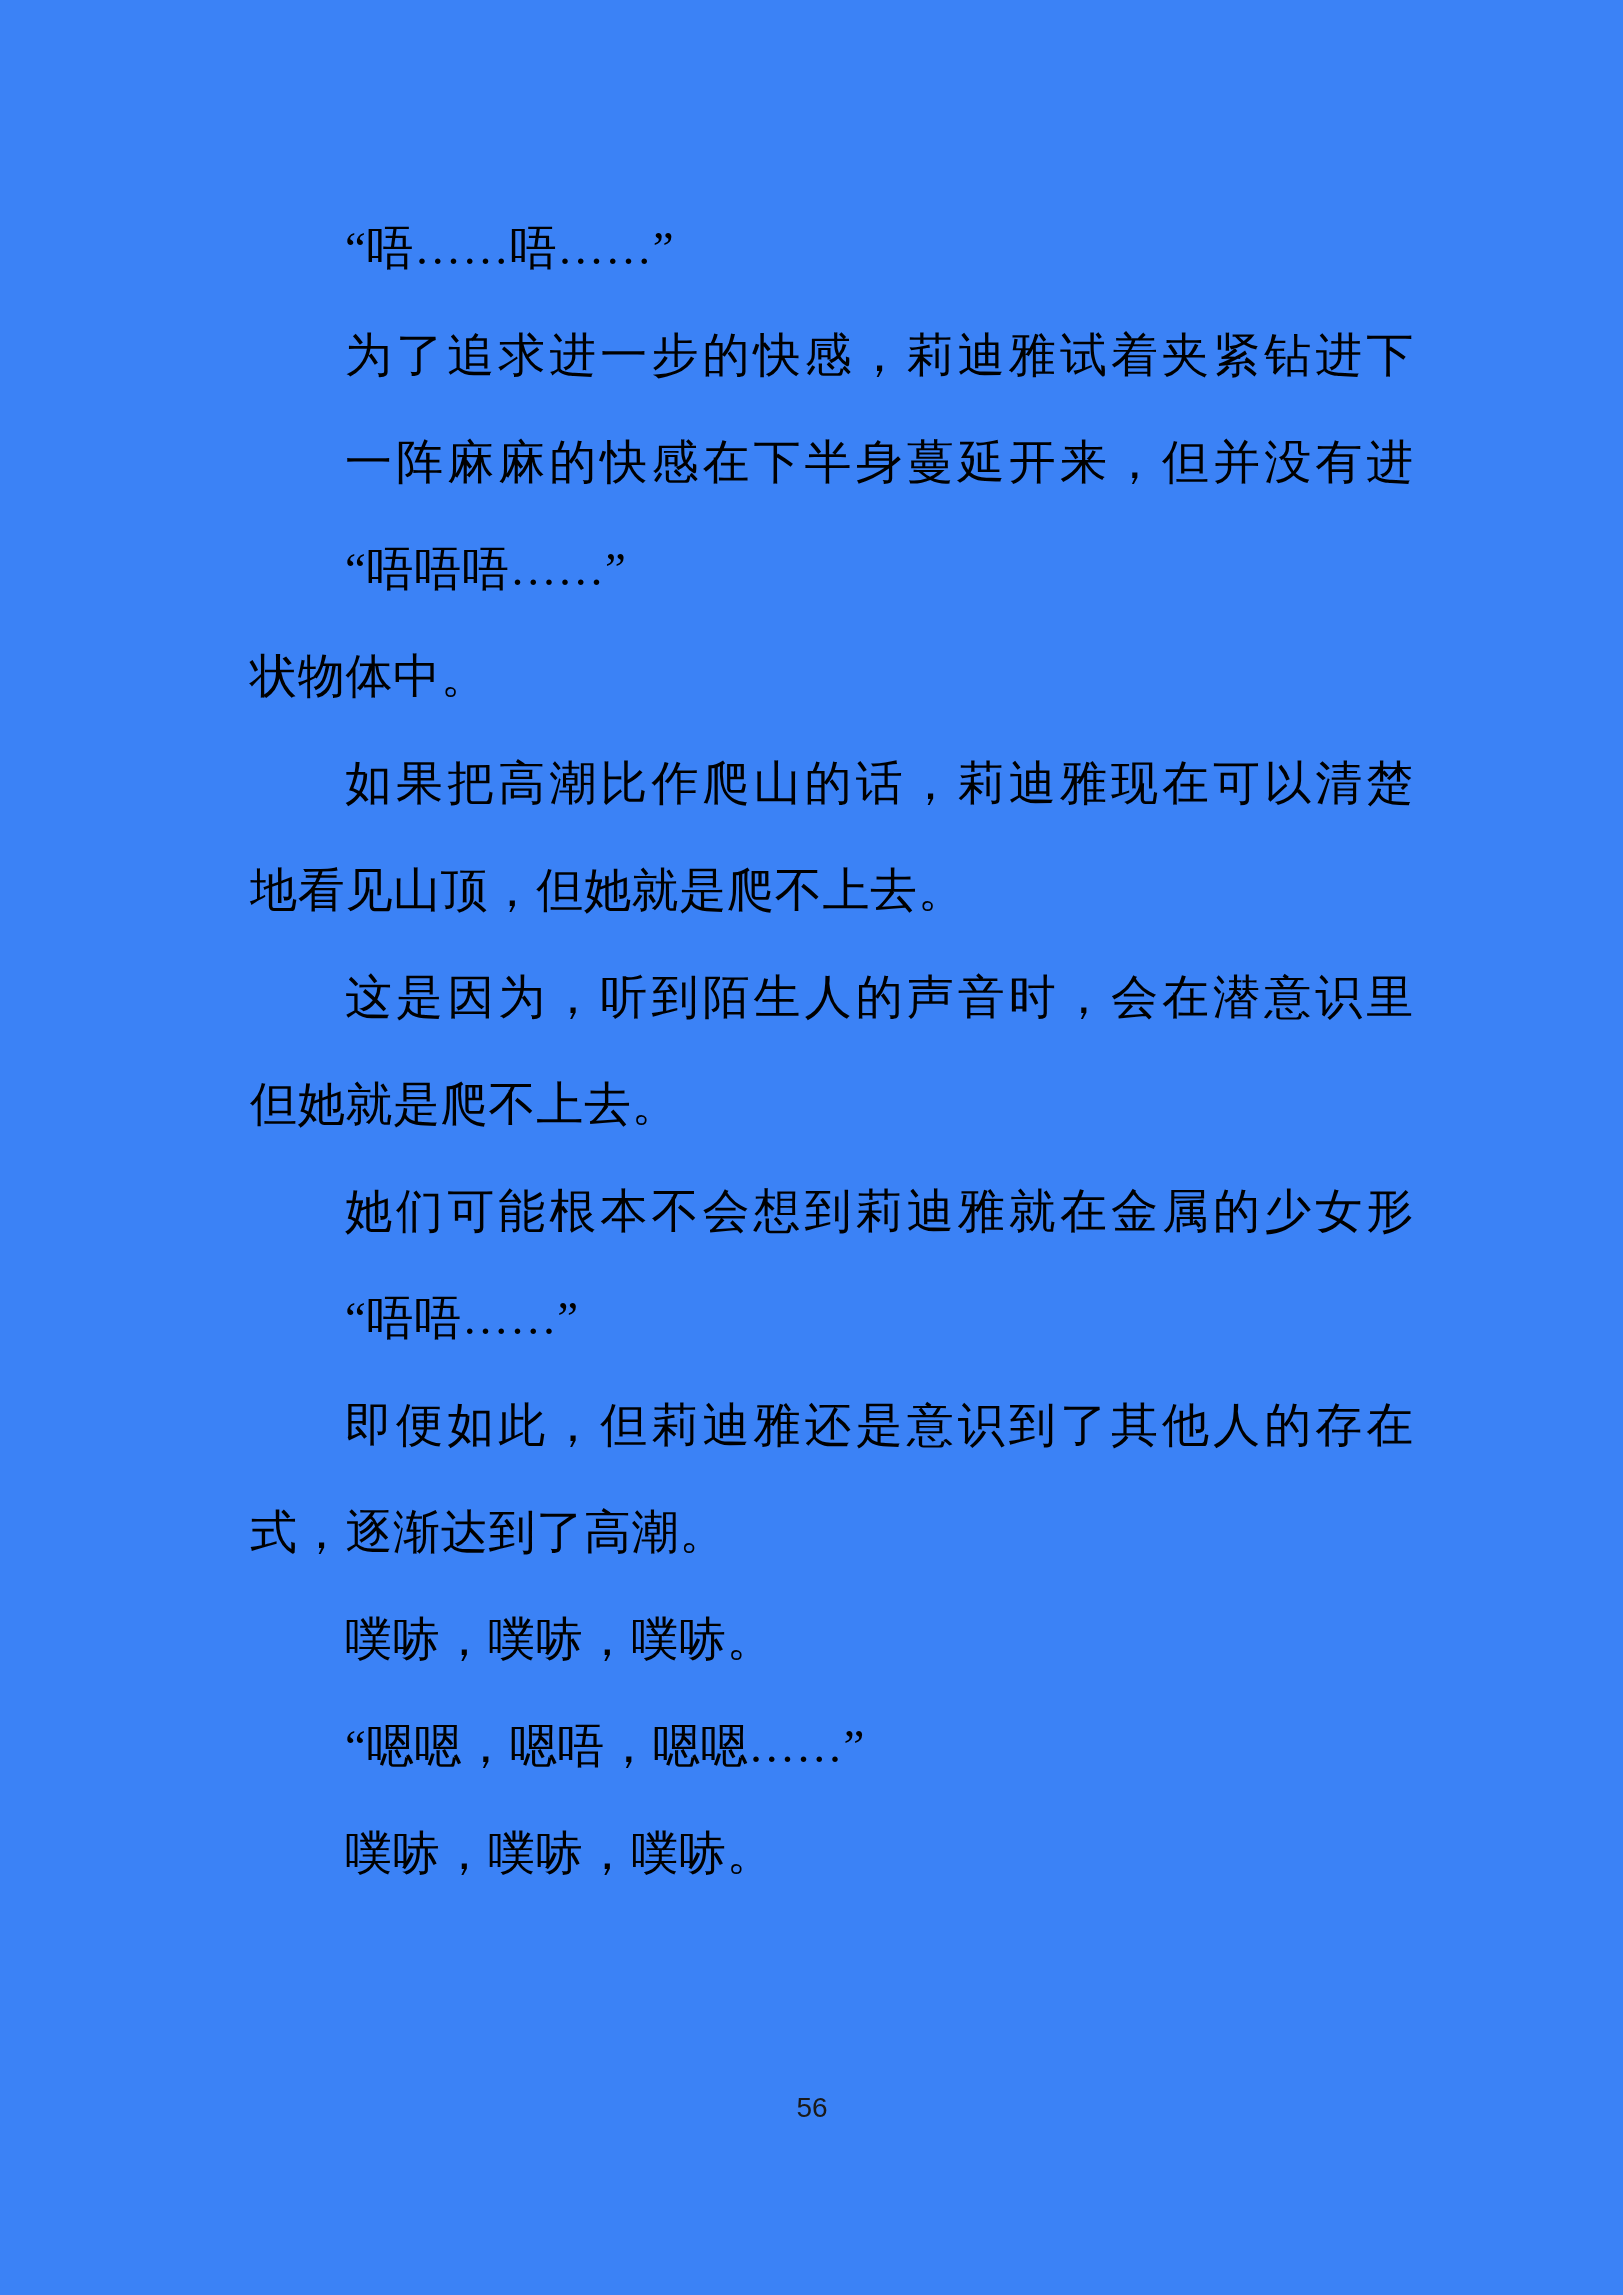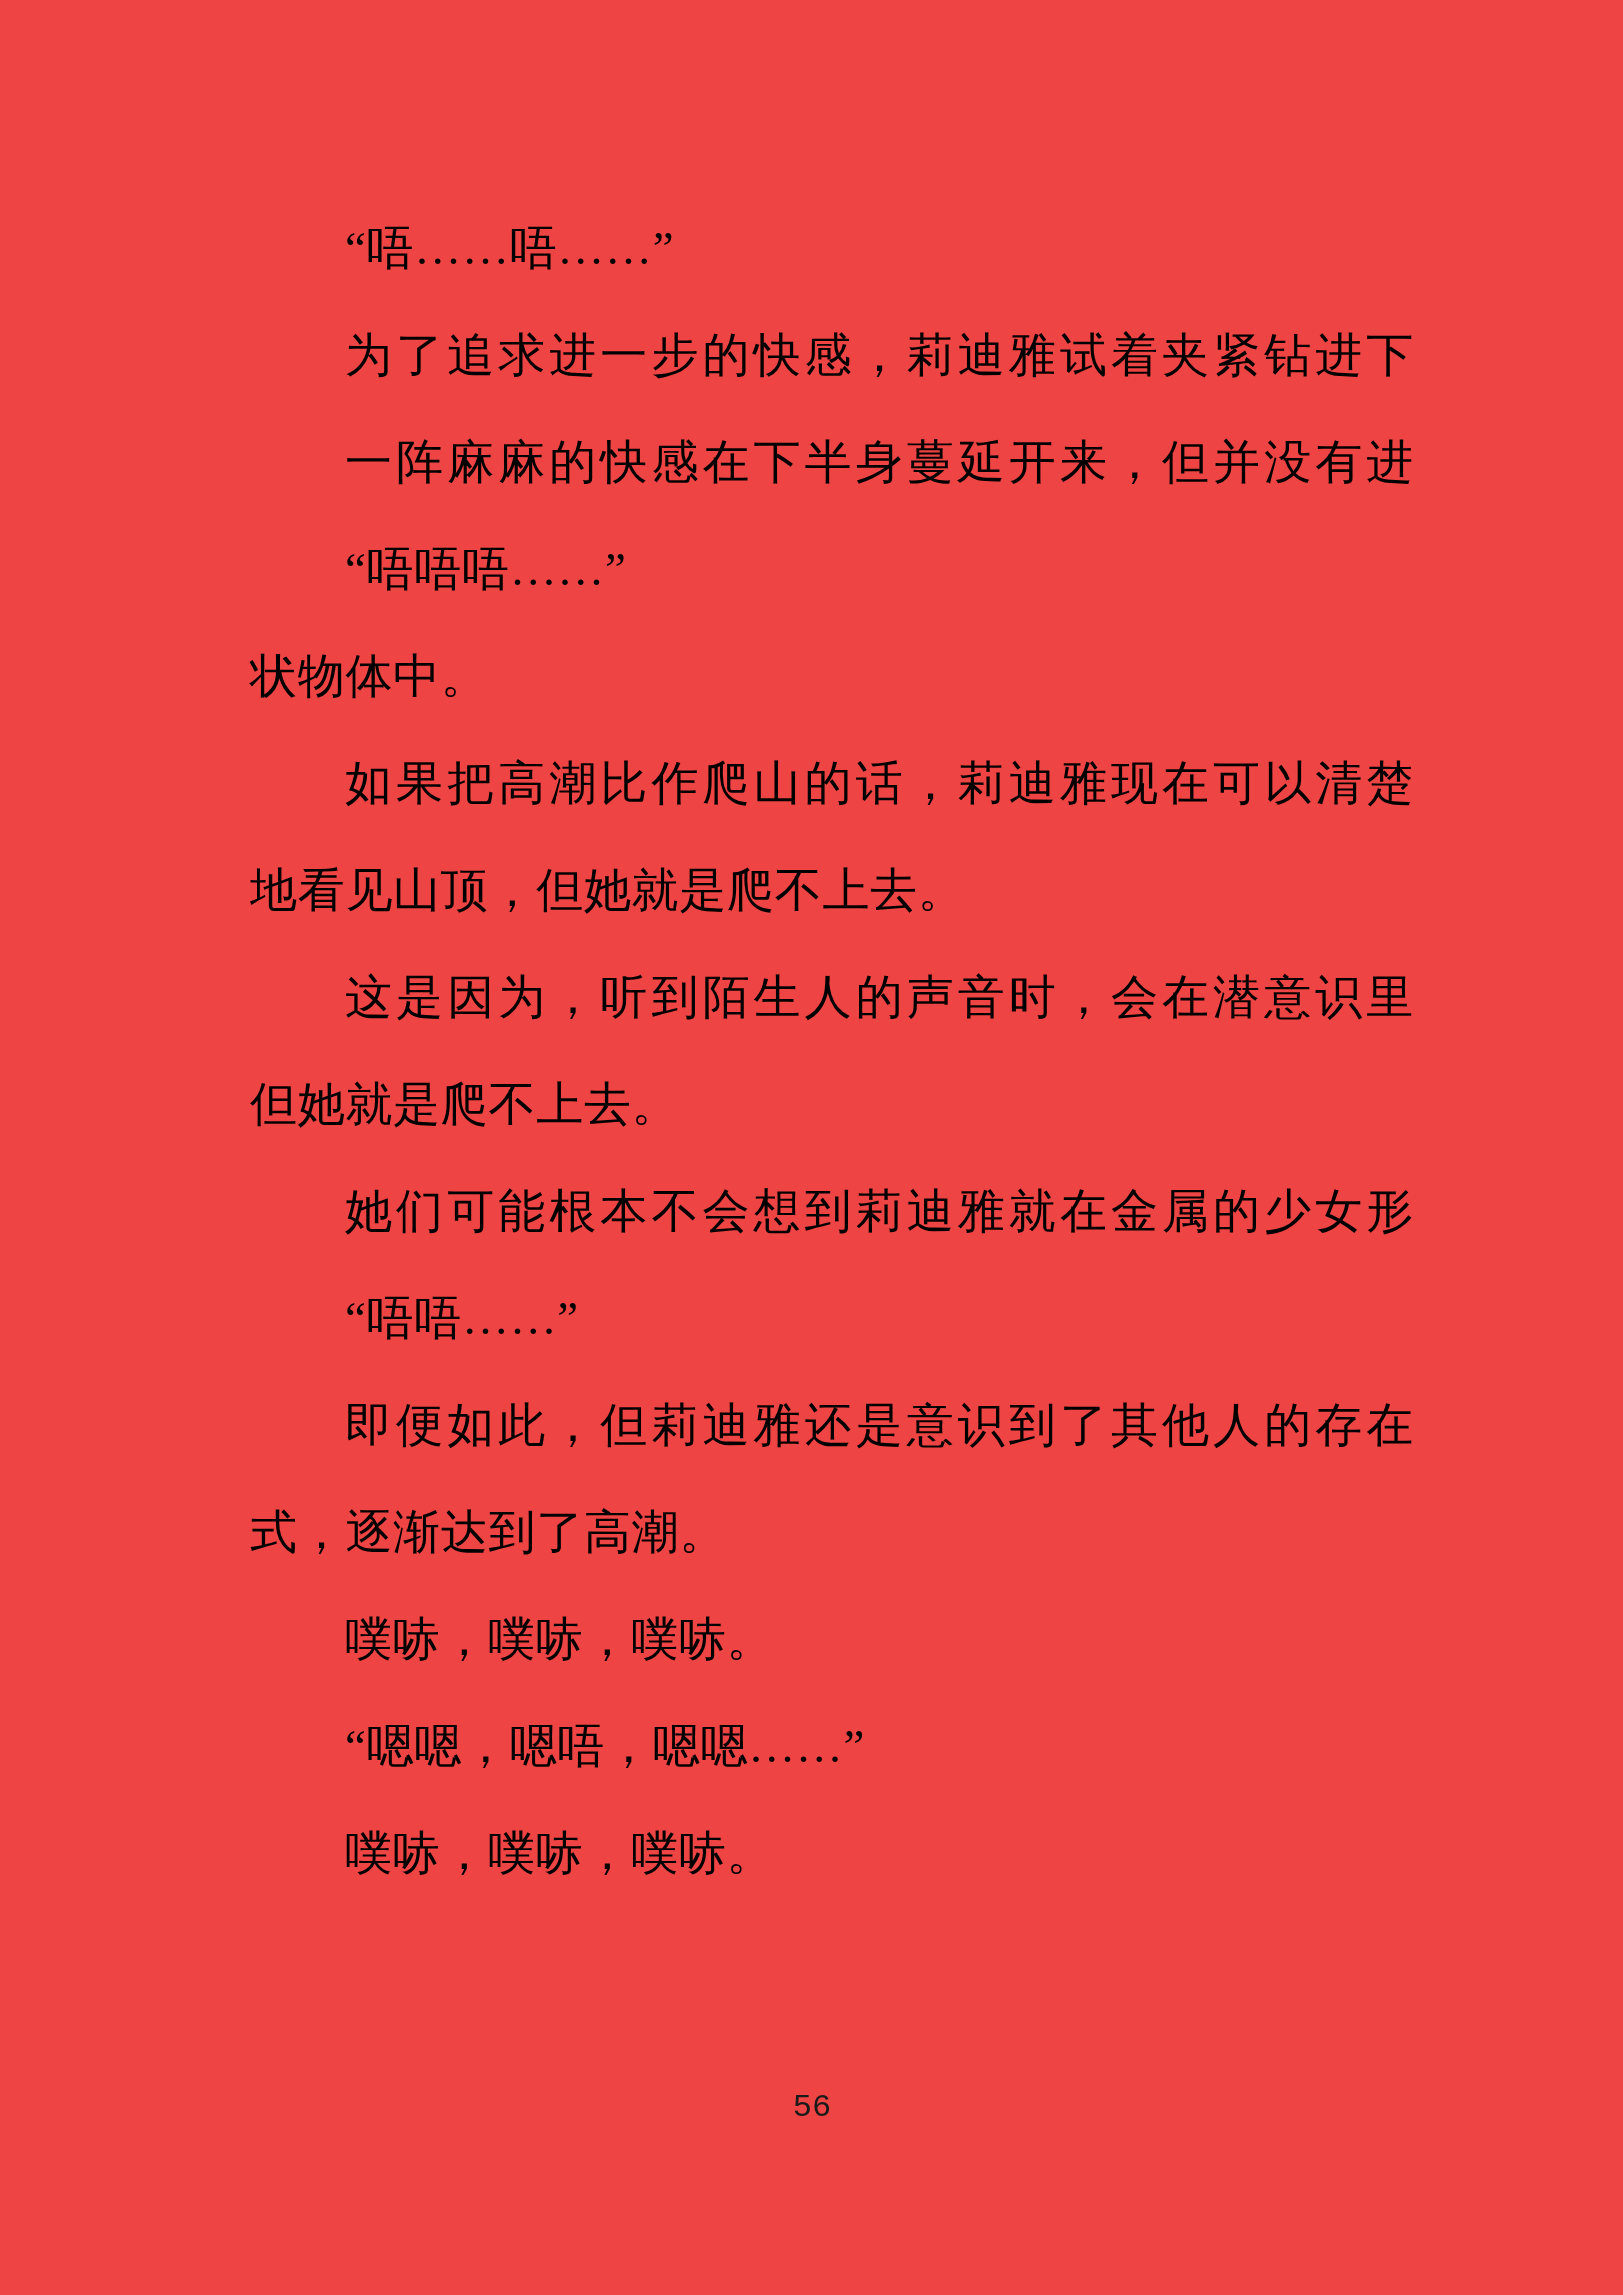--- a/index.html
+++ b/index.html
@@ -14,21 +14,21 @@
     overflow: hidden;
     font-family: "Liberation Serif", "DejaVu Serif", serif;
     color: #000000;
   }
   .page {
     position: absolute;
     left: 0;
     top: 0;
     width: 1624px;
     height: 2295px;
-    background: #ef4444;
+    background: #3b82f6;
   }
   .text-block {
     position: absolute;
     left: 250px;
     top: 195px;
     width: 1164px;
   }
   .line {
     font-size: 47px;
     line-height: 107px;
@@ -49,22 +49,22 @@
   }
   .footer {
     position: absolute;
     left: 0;
     top: 2087px;
     width: 1624px;
     text-align: center;
   }
   .page-number {
     display: inline-block;
-    font-family: Liberation Mono, monospace;
-    font-size: 32px;
+    font-family: Liberation Sans, sans-serif;
+    font-size: 28px;
     line-height: 41px;
     color: #1a1a1a;
   }
 </style>
 </head>
 <body>
 
 <div class="page">
   <div class="text-block" id="text-block">
       <div class="line first">“唔……唔……”</div>

